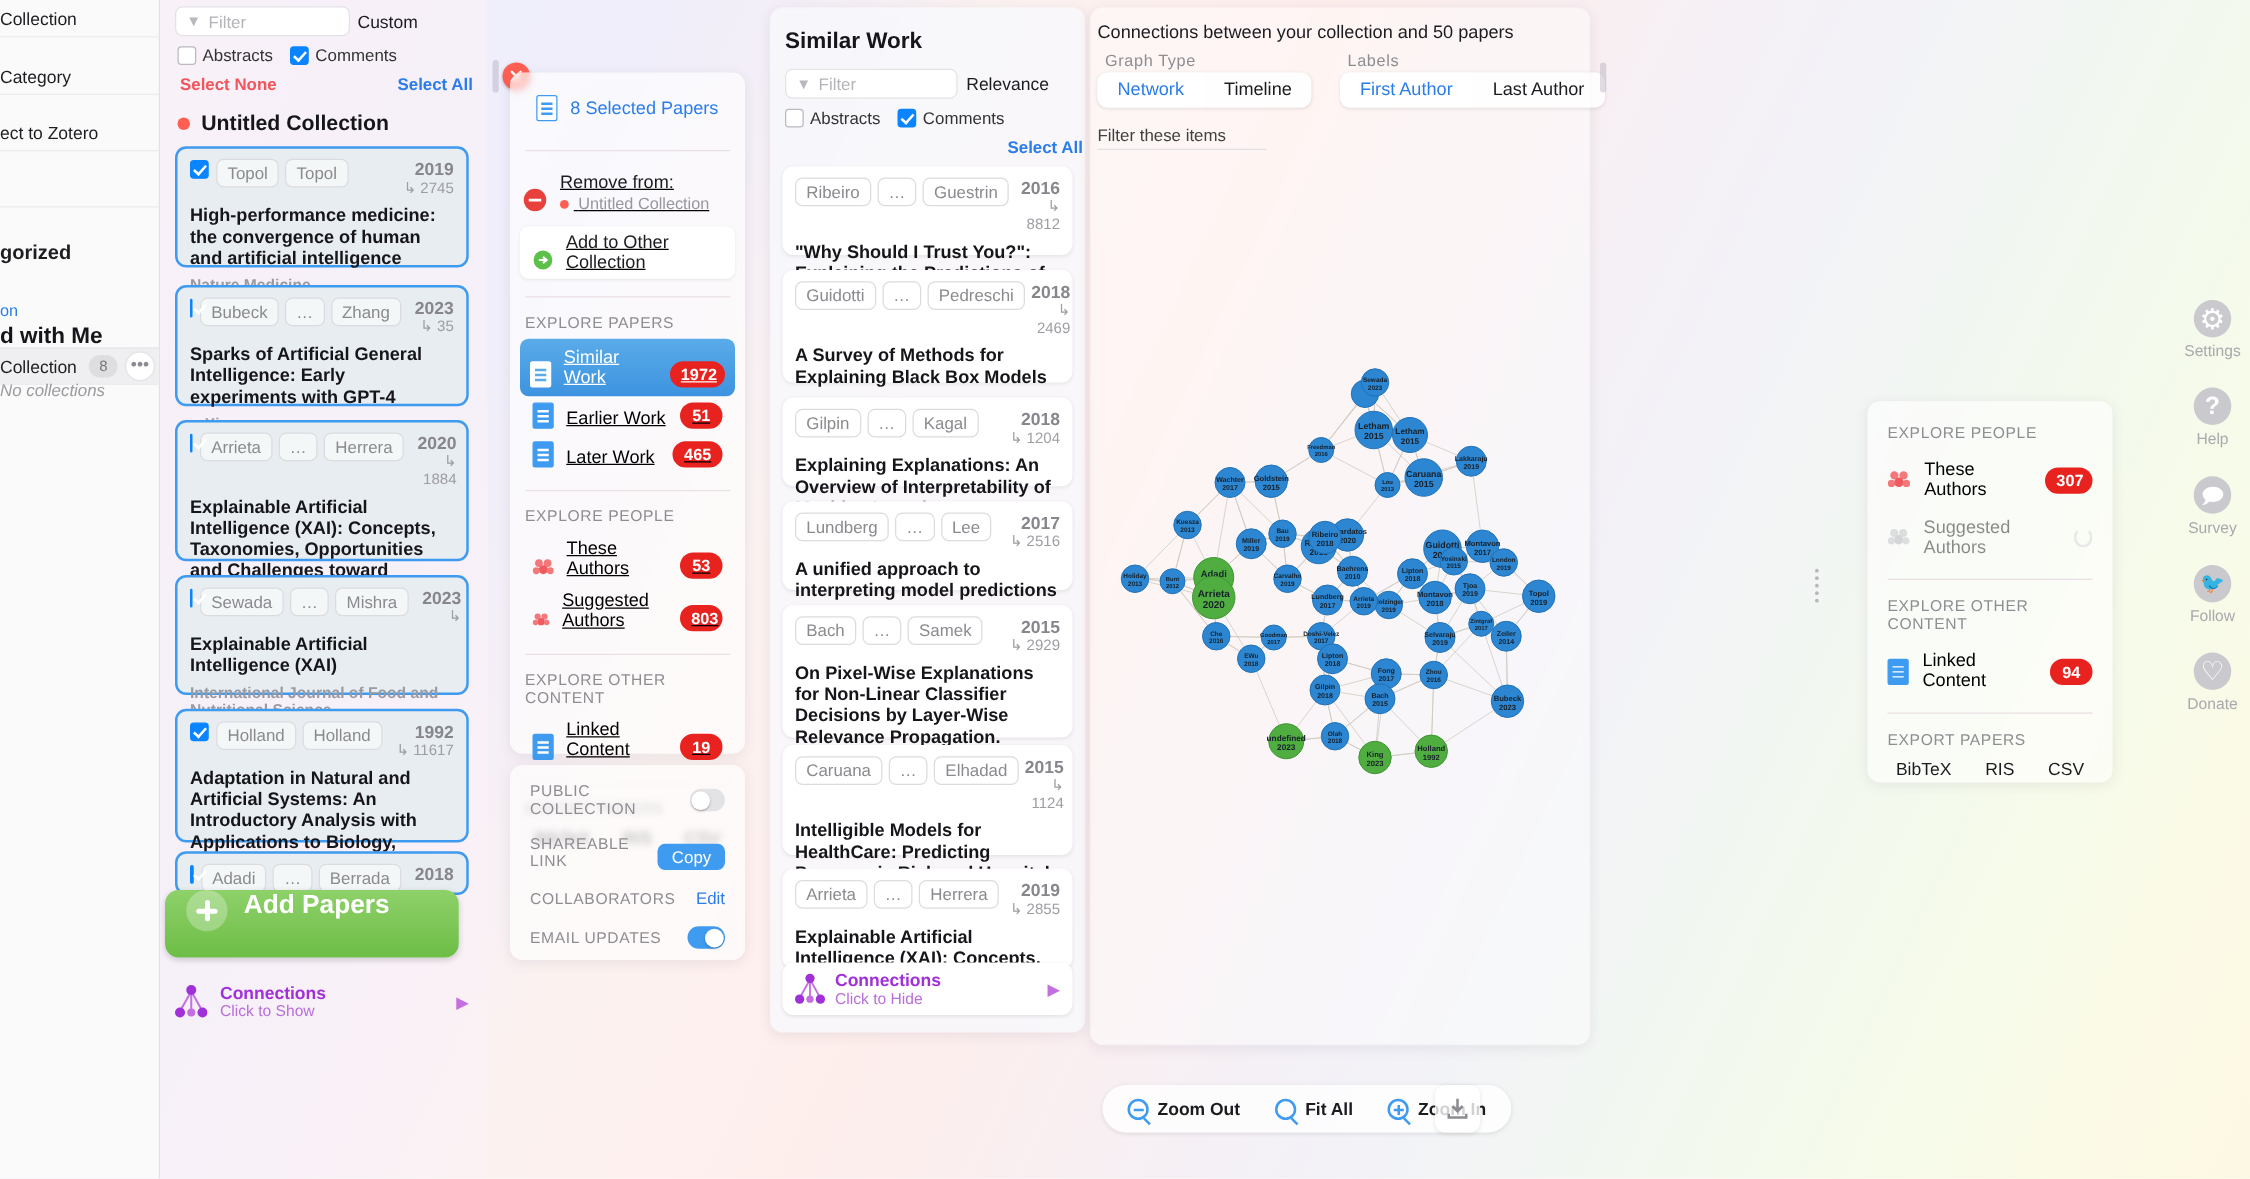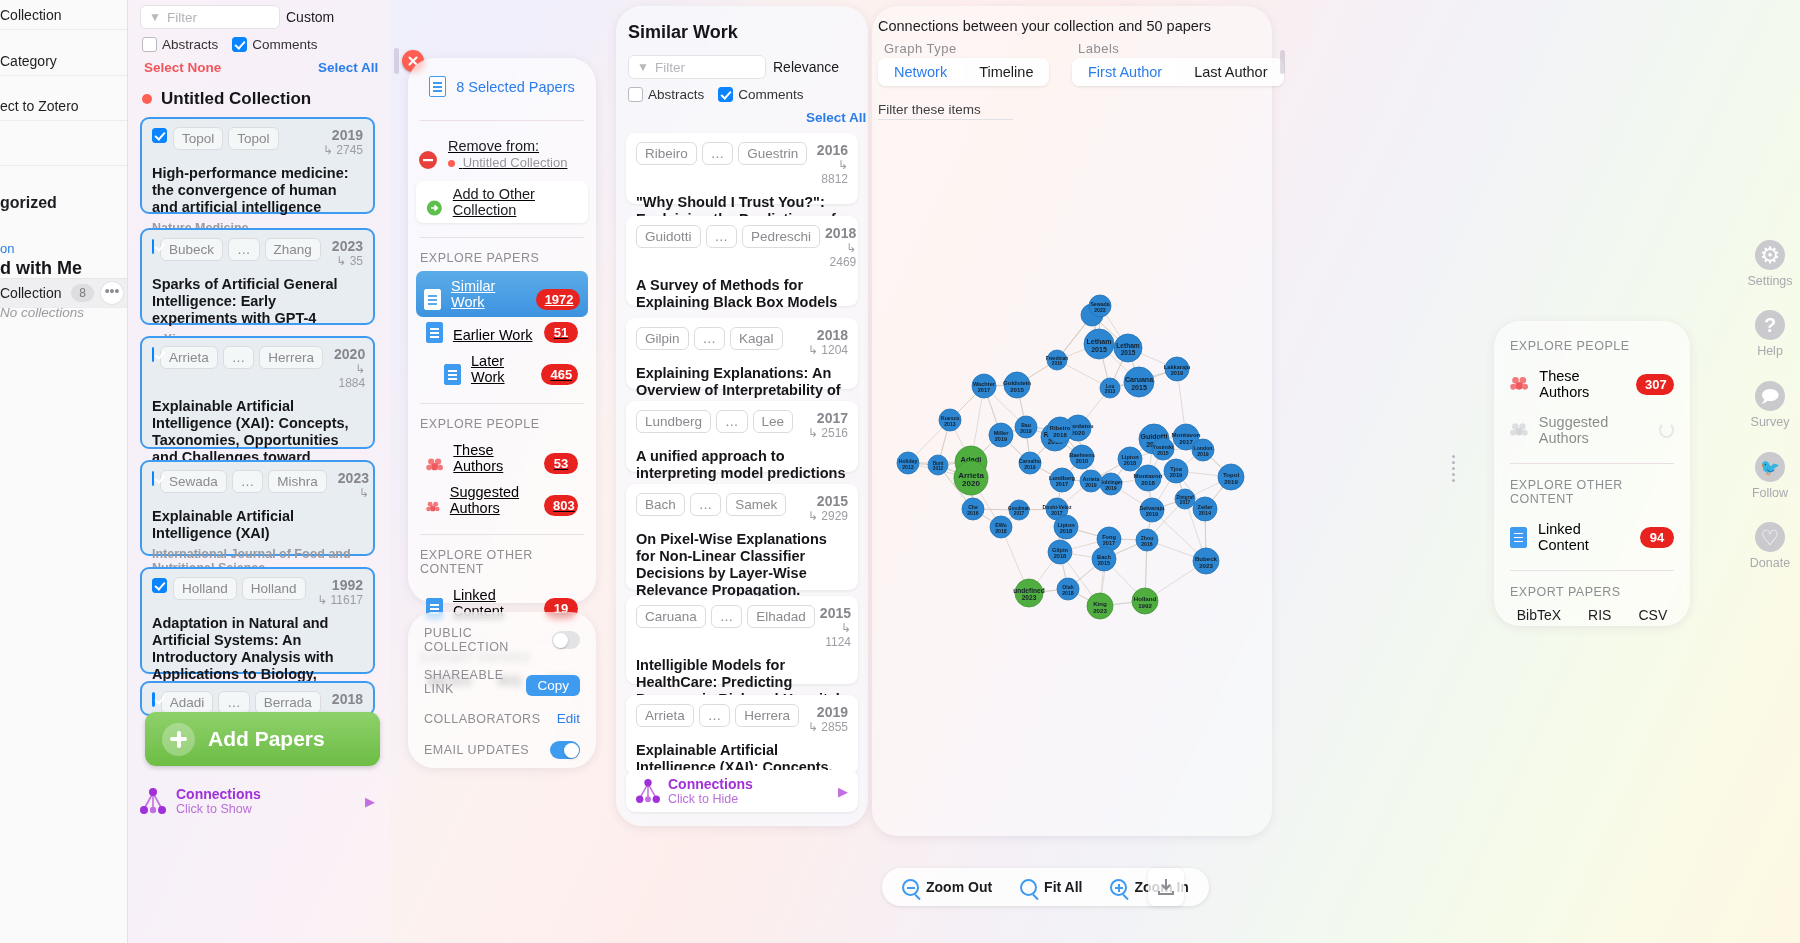--- a/index.html
+++ b/index.html
@@ -17,21 +17,21 @@
         #fbf2f0 36%, #fdf0ee 42%, #fdeeec 48%,
         #fbeeee 53%, #f8eff2 58%, #f4f0f6 63%,
         #f2f2f7 68%, #f2f5f4 73%, #f3f8f0 78%,
         #f4faec 83%, #f7fbe9 88%, #fbfae6 93%, #fdf8e4 100%);
   }
 
   
   .panel {
     position: absolute;
     background: rgba(255,255,255,0.62);
-    border-radius: 26px;
+    border-radius: 10px;
     box-shadow: 0 2px 10px rgba(90,70,110,0.10);
     backdrop-filter: blur(3px);
   }
   .sect-label {
     font-size: 12.5px; letter-spacing: .5px;
     color: #8d8d92; text-transform: uppercase;
   }
   .badge {
     background:#e8231f; color:#fff; border-radius: 11px;
     font-size: 13px; font-weight: bold; padding: 2px 9px;
@@ -79,24 +79,24 @@
      background:#fff; border:1px solid #e3e3e6; border-radius:6px;}
   .pcard {
     position:absolute; left:140px; width:235px;
     border:2px solid #3f9bf0; border-radius:9px;
     background:#e7edf0; padding:8px 10px 9px 10px;
   }
   .pcard .hdr { display:flex; align-items:flex-start; gap:5px; }
   .pcard .ckwrap { margin-right:1px; margin-top:1px;}
   .pcard .right { margin-left:auto; padding-left:6px; }
   .addBtn {
-    position:absolute; left:145px; top:712px; width:235px; height:54px;
+    position:absolute; left:132px; top:712px; width:235px; height:54px;
     background:linear-gradient(#8ed16a,#6dbd46); border-radius:11px;
     box-shadow:0 2px 5px rgba(0,0,0,.18);
-    display:flex; align-items:center; gap:13px; padding-left:17px;
+    display:flex; gap:13px; padding-left:17px;
     color:#fff; font-size:21px; font-weight:bold;
   }
   .plusIcon{width:33px;height:33px;border-radius:50%;background:rgba(255,255,255,.28);
     position:relative;}
   .plusIcon:before,.plusIcon:after{content:"";position:absolute;background:#fff;border-radius:2px;}
   .plusIcon:before{left:8px;top:14.5px;width:17px;height:4px;}
   .plusIcon:after{left:14.5px;top:8px;width:4px;height:17px;}
   .connRow { position:absolute; left:140px; width:235px; display:flex;
      align-items:center; gap:10px; }
   .connRow .ct { color:#a030d8; font-weight:bold; font-size:14px;}
@@ -362,21 +362,21 @@
   <div class="arow sel">
     <span class="docIcon white"></span>
     <span>Similar Work</span>
     <span class="badge" style="margin-left:auto">1972</span>
   </div>
   <div class="arow" style="padding-left:18px">
     <span class="docIcon filled"></span>
     <span>Earlier Work</span>
     <span class="badge" style="margin-left:auto;margin-right:8px">51</span>
   </div>
-  <div class="arow" style="padding-left:36px">
+  <div class="arow" style="padding-left:18px">
     <span class="docIcon filled"></span>
     <span>Later Work</span>
     <span class="badge" style="margin-left:auto;margin-right:8px">465</span>
   </div>
 
   <div class="hr" style="margin-top:13px"></div>
   <div class="sect-label" style="padding:4px 12px 6px">EXPLORE PEOPLE</div>
   <div class="arow" style="padding-left:18px">
     <svg width="20" height="18" viewBox="0 0 20 18">
       <circle cx="6" cy="5" r="3.6" fill="#f4777a"></circle>

